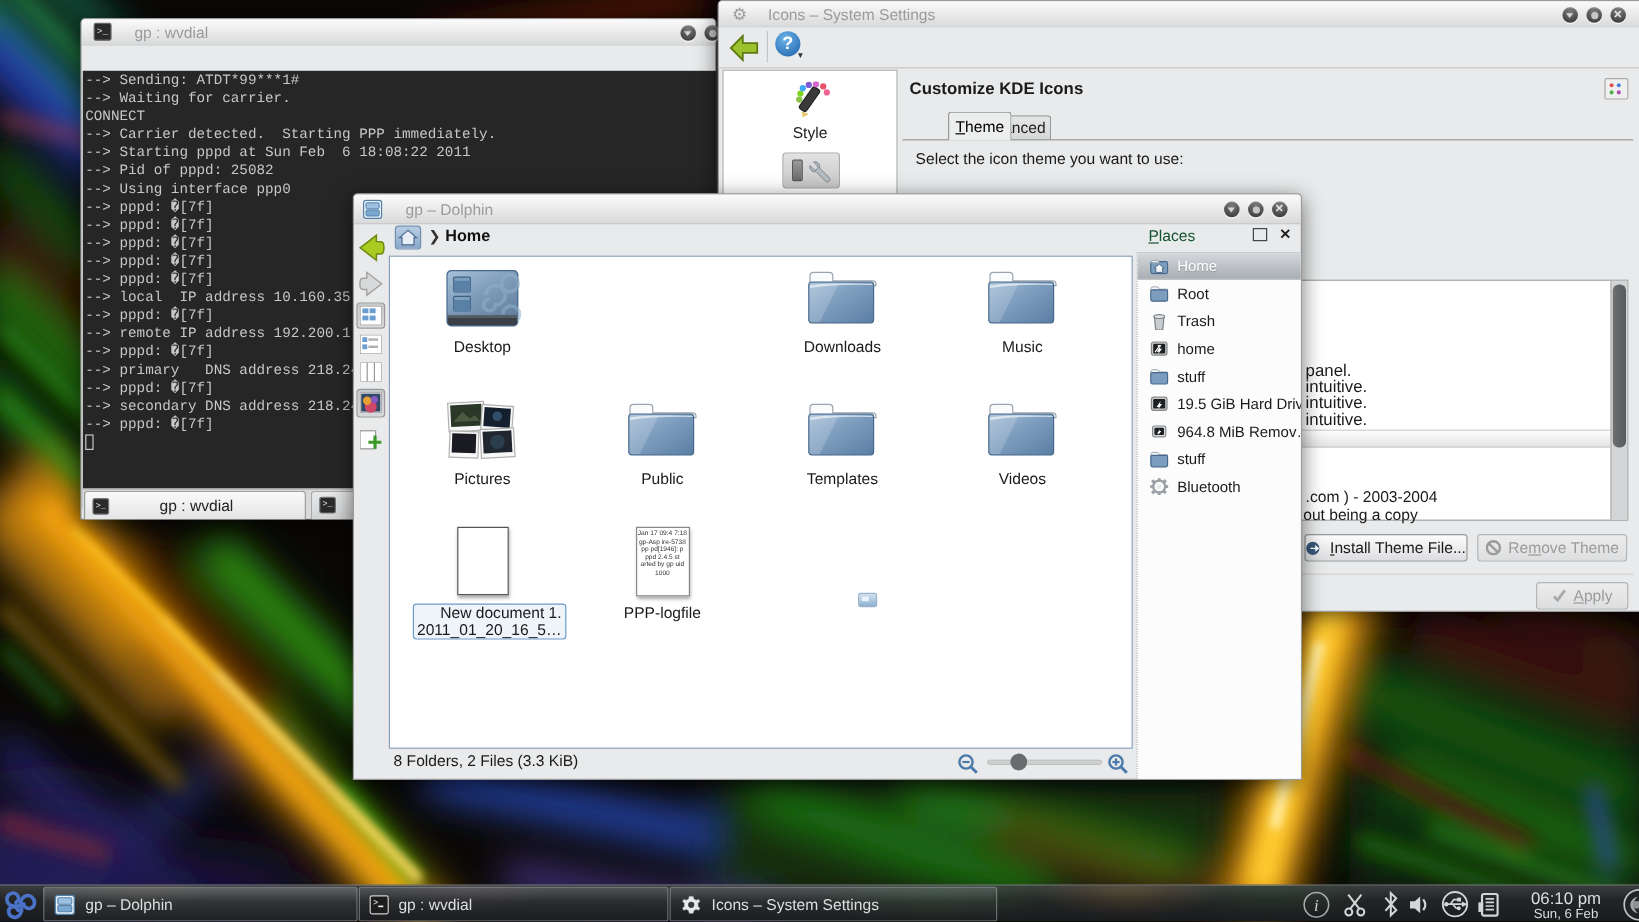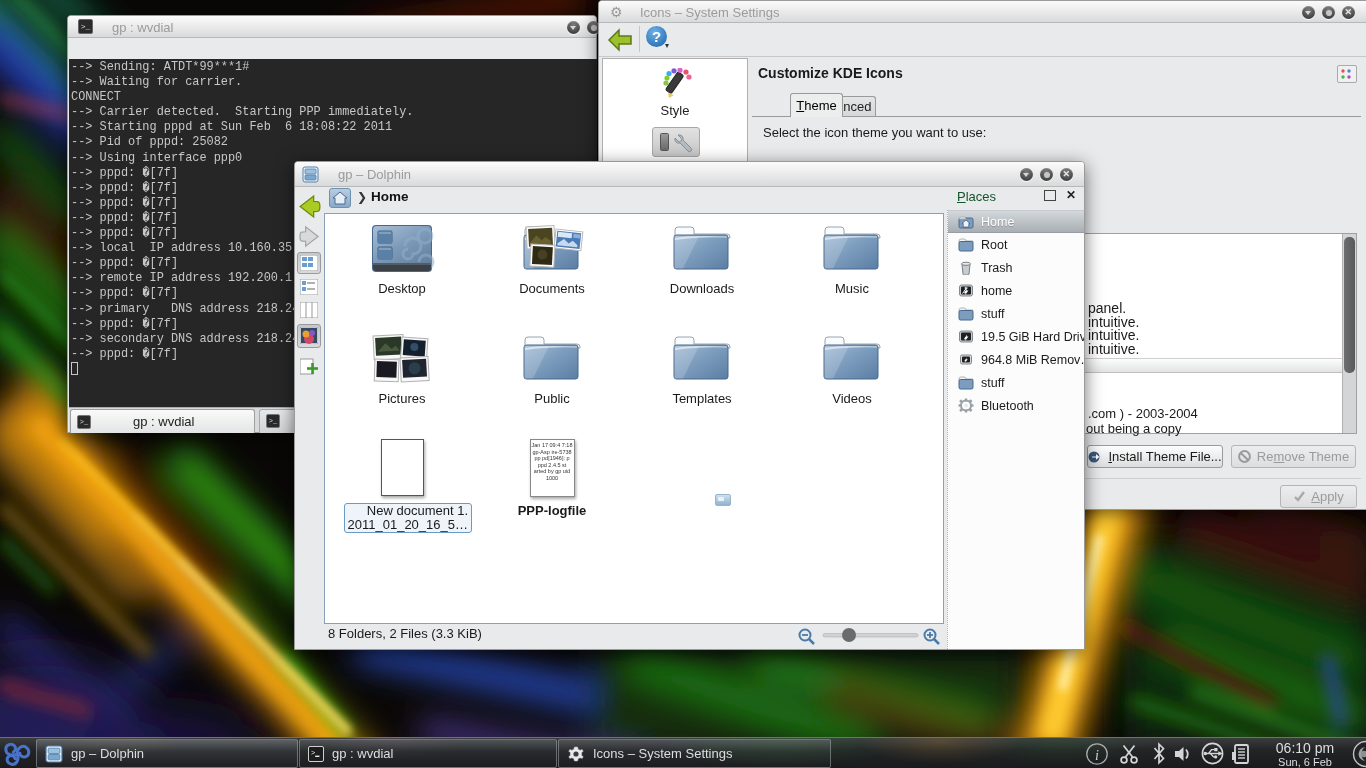--- a/index.html
+++ b/index.html
@@ -357,43 +357,20 @@
         </g>
         <path d="M4 41 h58 v5 q0 3 -3 3 h-52 q-3 0 -3 -3 Z" fill="#3a4046"></path>
         <path d="M4 41 h58 v2 h-58 Z" fill="#555d64"></path>
         <rect x="9" y="9" width="14" height="12" rx="1" fill="#7da0c0" stroke="#3f5f80"></rect>
         <path d="M9 12 h14 v9 q0 1 -1 1 h-12 q-1 0 -1 -1 Z" fill="#5a80a5"></path>
         <rect x="9" y="25" width="14" height="12" rx="1" fill="#7da0c0" stroke="#3f5f80"></rect>
         <path d="M9 28 h14 v9 q0 1 -1 1 h-12 q-1 0 -1 -1 Z" fill="#5a80a5"></path>
       </svg>
       <div class="flabel">Desktop</div>
     </div>
-    <div class="fitem" style="left:157px; top:8px;">
-      <svg width="66" height="56" viewBox="0 0 66 56">
-        <use href="#folder"></use>
-        <g transform="translate(7,5) rotate(-3)">
-            <rect width="28" height="22" fill="#fdfdfd" stroke="#b8b8b8"></rect>
-            <rect x="2" y="2" width="24" height="18" fill="#4a4420"></rect>
-            <path d="M3 16 l7-7 5 5 4-3 5 4 v3 h-21 Z" fill="#6a6030"></path>
-          </g>
-        <g transform="translate(37,7) rotate(6)">
-            <rect width="27" height="19" fill="#fdfdfd" stroke="#b8b8b8"></rect>
-            <rect x="1.5" y="1.5" width="24" height="16" fill="#4a7ab8"></rect>
-            <rect x="2.5" y="2.5" width="14" height="5" fill="#d8e8f4"></rect>
-            <rect x="18" y="3" width="7" height="4" fill="#88b0d8"></rect>
-            <path d="M3 14 l6-5 5 4 4-3 5 4 v2 h-20 Z" fill="#e8f0f8" opacity="0.8"></path>
-          </g>
-        <g transform="translate(12,22) rotate(3)">
-            <rect width="24" height="22" fill="#fdfdfd" stroke="#b8b8b8"></rect>
-            <rect x="2" y="2" width="20" height="18" fill="#2e2a14"></rect>
-            <circle cx="12" cy="10" r="5" fill="#4a4226" opacity="0.9"></circle>
-          </g>
-      </svg>
-      <div class="flabel">Documents</div>
-    </div>
     <div class="fitem" style="left:307px; top:8px;">
       <svg width="66" height="56" viewBox="0 0 66 56">
           <use href="#folder"></use>
         </svg>
       <div class="flabel">Downloads</div>
     </div>
     <div class="fitem" style="left:457px; top:8px;">
       <svg width="66" height="56" viewBox="0 0 66 56">
           <use href="#folder"></use>
         </svg>
@@ -440,21 +417,21 @@
           <use href="#folder"></use>
         </svg>
       <div class="flabel">Videos</div>
     </div>
     <div class="fitem" style="left:7px; top:225px;text-align:right;">
       <div style="width:43px; height:57px; margin:0 auto; background:#fff; border:1px solid #555; box-shadow:1px 2px 3px rgba(0,0,0,0.35);"></div>
       <div class="flabel" style="margin-top:7px;"><span style="border:1px solid #6a9ac8; background:#eef4fa; border-radius:3px; padding:0 3px; display:inline-block; line-height:14px;">New document 1.<br>2011_01_20_16_5…</span></div>
     </div>
     <div class="fitem" style="left:157px; top:225px;">
       <div style="width:45px; height:58px; margin:0 auto; background:#fff; border:1px solid #888; box-shadow:1px 2px 3px rgba(0,0,0,0.35); font-size:5.5px; line-height:6.5px; color:#333; padding:2px 1px; text-align:center; overflow:hidden;">Jan 17 09:4 7:18 gp-Asp ire-5738 pp pd[1946]: p ppd 2.4.5 st arted by gp uid 1000</div>
-      <div class="flabel" style="margin-top:6px;font-weight:bold;">PPP-logfile</div>
+      <div class="flabel" style="margin-top:6px;">PPP-logfile</div>
     </div>
     <div style="position:absolute; left:390px; top:280px; width:16px; height:12px; background:linear-gradient(#cfe0ee,#8fb2d0); border:1px solid #9ab4cc; border-radius:2px;">
         <div style="position:absolute; left:2px; top:2px; width:6px; height:4px; background:#e8f2fa; border-radius:1px;"></div>
       </div>
   </div>
 
   <div style="position:absolute; left:33px; bottom:8px; font-size:13px; color:#1a1a1a;">8 Folders, 2 Files (3.3 KiB)</div>
   <div style="position:absolute; left:500px; bottom:4px; width:150px; height:20px;">
     <svg width="150" height="20">
       <circle cx="10" cy="10" r="5.5" fill="none" stroke="#4a7aaa" stroke-width="2"></circle>

